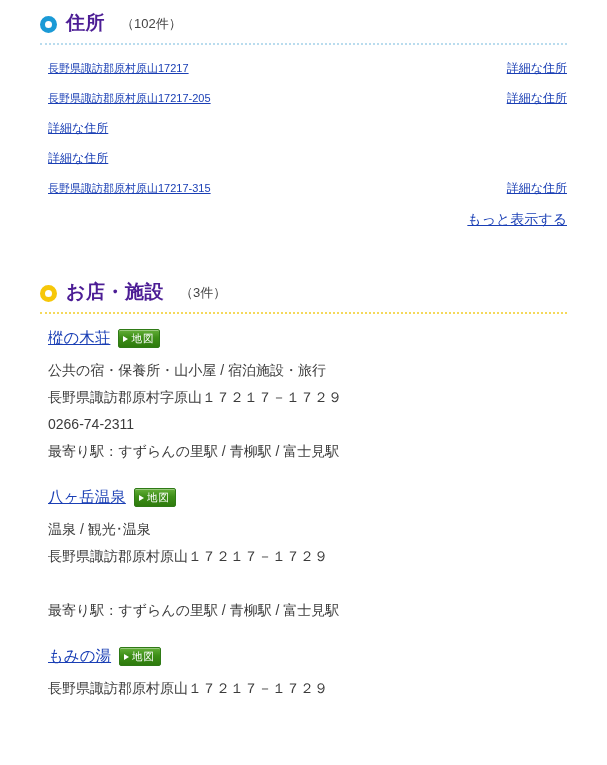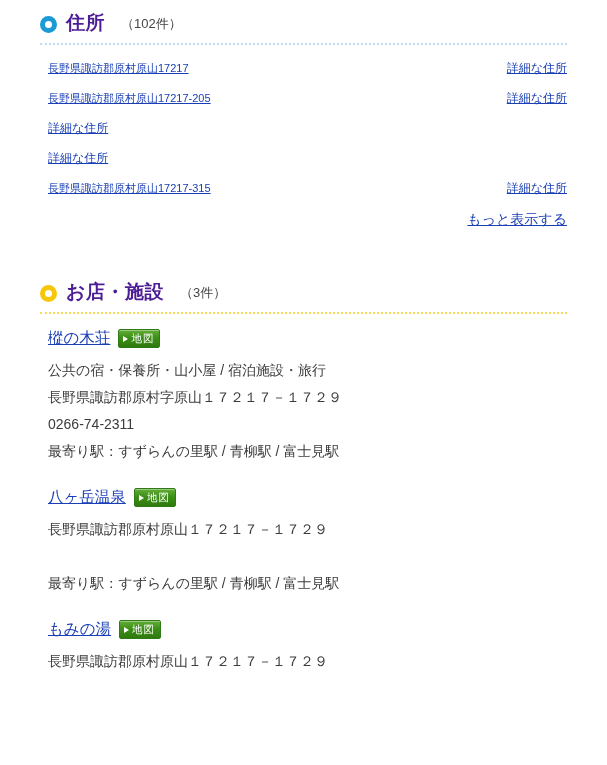--- a/index.html
+++ b/index.html
@@ -218,20 +218,21 @@
       </div>
 
       <div class="fac-item">
         <div class="fac-head">
           <a class="fac-name">八ヶ岳温泉</a>
           <span class="map-btn">
             <span class="tri"></span>
             <span class="map-label">地図</span>
           </span>
         </div>
+        <div class="fac-line">温泉 / 観光･温泉</div>
         <div class="fac-line">長野県諏訪郡原村原山１７２１７－１７２９</div>
         <div class="fac-line"></div>
         <div class="fac-line">最寄り駅：すずらんの里駅 / 青柳駅 / 富士見駅</div>
       </div>
 
       <div class="fac-item">
         <div class="fac-head">
           <a class="fac-name">もみの湯</a>
           <span class="map-btn">
             <span class="tri"></span>

